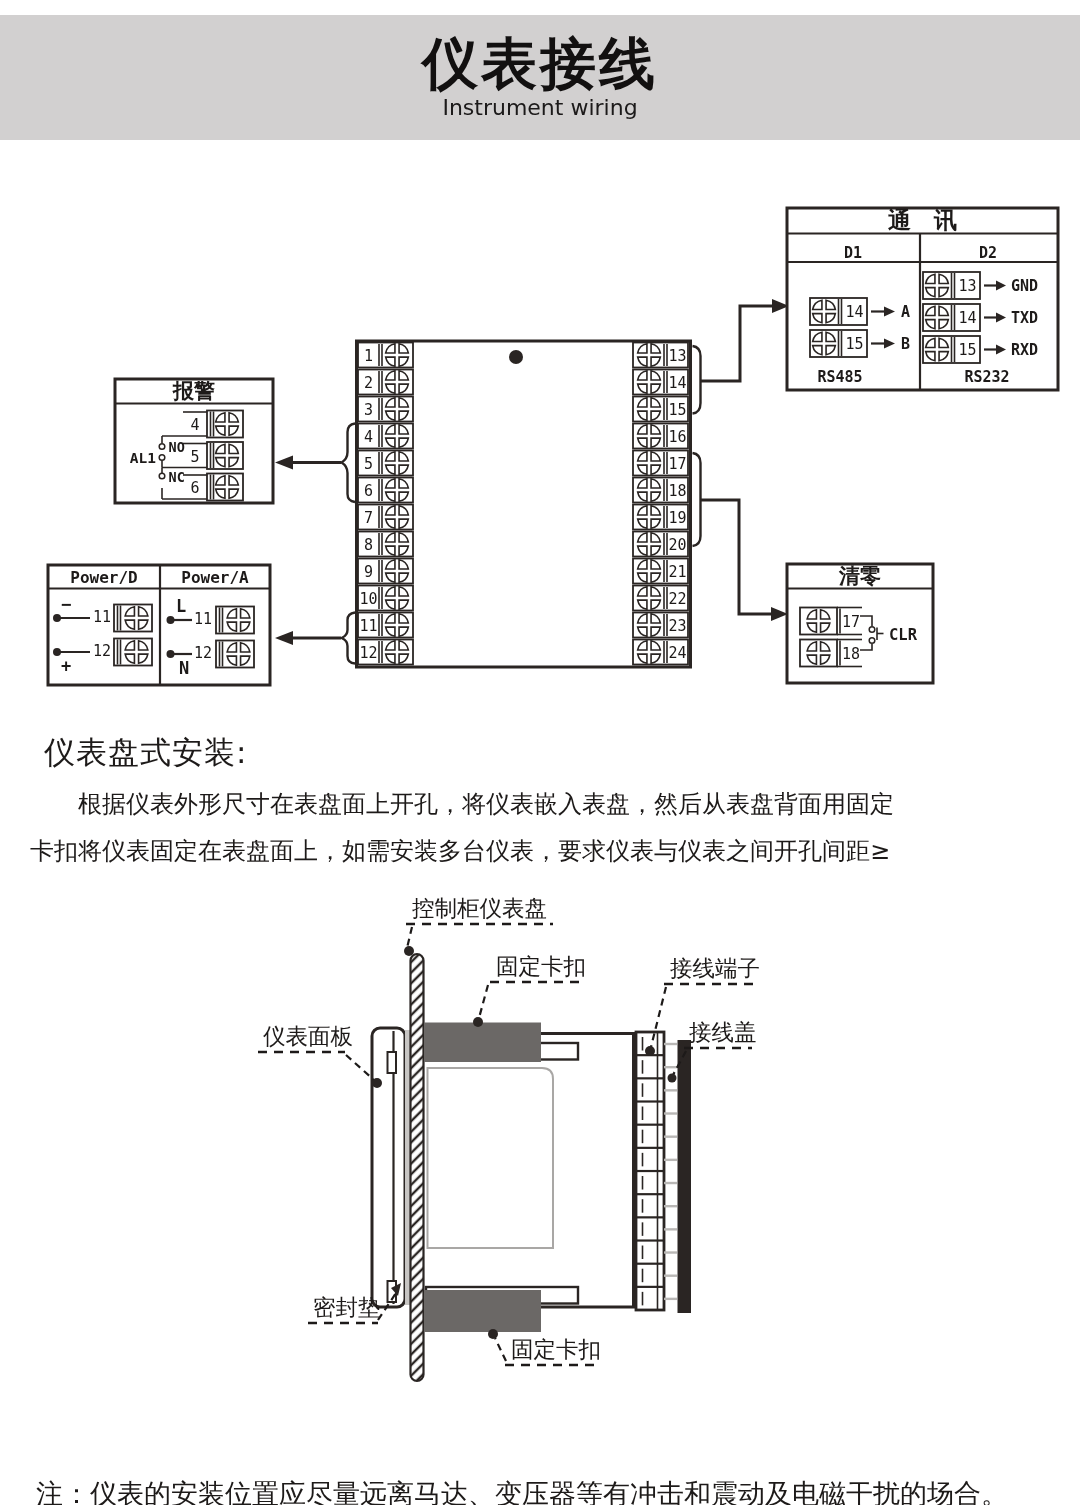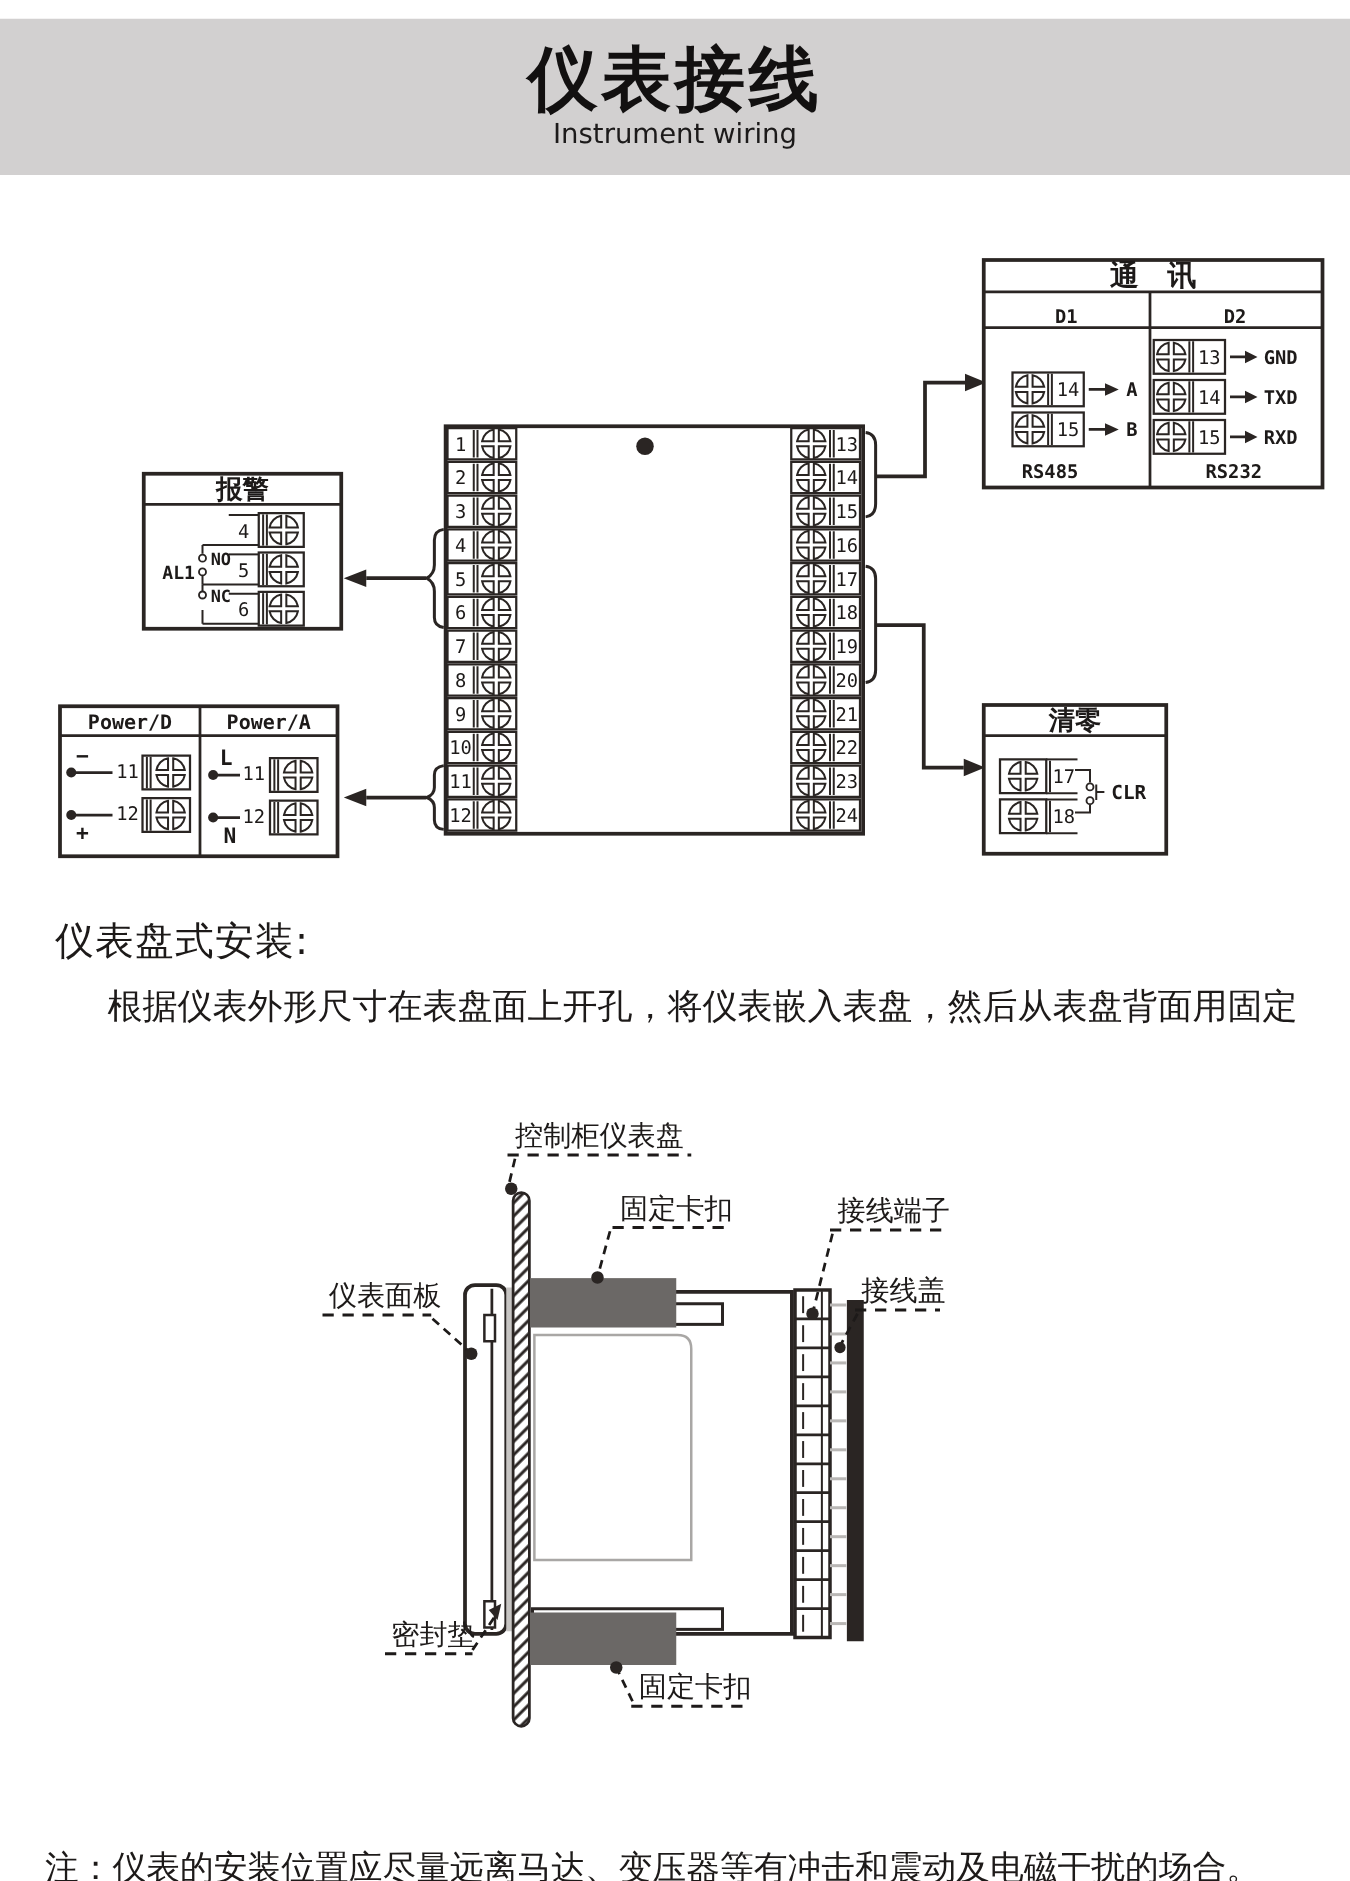--- a/index.html
+++ b/index.html
@@ -10,21 +10,21 @@
     --hdr:#d2d0d0;
   }
   html,body{margin:0;padding:0;background:#ffffff;}
   .page{position:relative;width:1080px;height:1505px;background:#fff;overflow:hidden;
         font-family:"DejaVu Sans",sans-serif;color:var(--ink);}
   .header{position:absolute;left:0;top:15px;width:1080px;height:125px;background:var(--hdr);
           display:flex;flex-direction:column;align-items:center;justify-content:center;}
   .title{font-size:56px;font-weight:bold;letter-spacing:3px;line-height:1.05;color:#121010;}
   .subtitle{font-size:22px;color:#1c1a1a;margin-top:1px;text-align:right;}
   .heading{position:absolute;left:44px;top:732px;font-size:31px;font-weight:normal;letter-spacing:1px;}
-  .para{position:absolute;left:30px;top:781px;width:1034px;font-size:28px;line-height:47px;}
+  .para{position:absolute;left:30px;top:781px;width:1034px;font-size:24px;line-height:47px;}
   .note{position:absolute;left:36px;top:1440px;font-size:27px;margin-top:36px;}
   svg{position:absolute;left:0;}
   #wiring{top:0;}
   #install{top:880px;}
   
   .box{fill:#fff;stroke:var(--line);stroke-width:3;}
   .cell{fill:#fff;stroke:var(--line);stroke-width:1.8;}
   .s3{stroke:var(--line);stroke-width:3;fill:none;}
   .s24{stroke:var(--line);stroke-width:2.4;fill:none;}
   .s22{stroke:var(--line);stroke-width:2.2;fill:none;}
@@ -463,20 +463,21 @@
         <line x1="877" y1="627.5" x2="877" y2="640" class="thin"></line>
         <line x1="877" y1="633.5" x2="883.5" y2="633.5" class="thin"></line>
         <text x="889" y="639.5" font-size="15.5" class="monob">CLR</text>
       </g>
     </g>
   </svg>
 
   <div class="heading">仪表盘式安装:</div>
   <div class="para">
     <div>　　根据仪表外形尺寸在表盘面上开孔，将仪表嵌入表盘，然后从表盘背面用固定</div>
+    <div>卡扣将仪表固定在表盘面上，如需安装多台仪表，要求仪表与仪表之间开孔间距≥</div>
   </div>
 
   <svg id="install" width="1080" height="570" viewBox="0 0 1080 570">
     <defs>
       <pattern id="hatch" width="7.5" height="7.5" patternUnits="userSpaceOnUse" patternTransform="rotate(-45 0 0)">
         <line x1="0" y1="3.75" x2="7.5" y2="3.75" stroke="#2a2523" stroke-width="2.4"></line>
       </pattern>
     </defs>
 
     <g>

